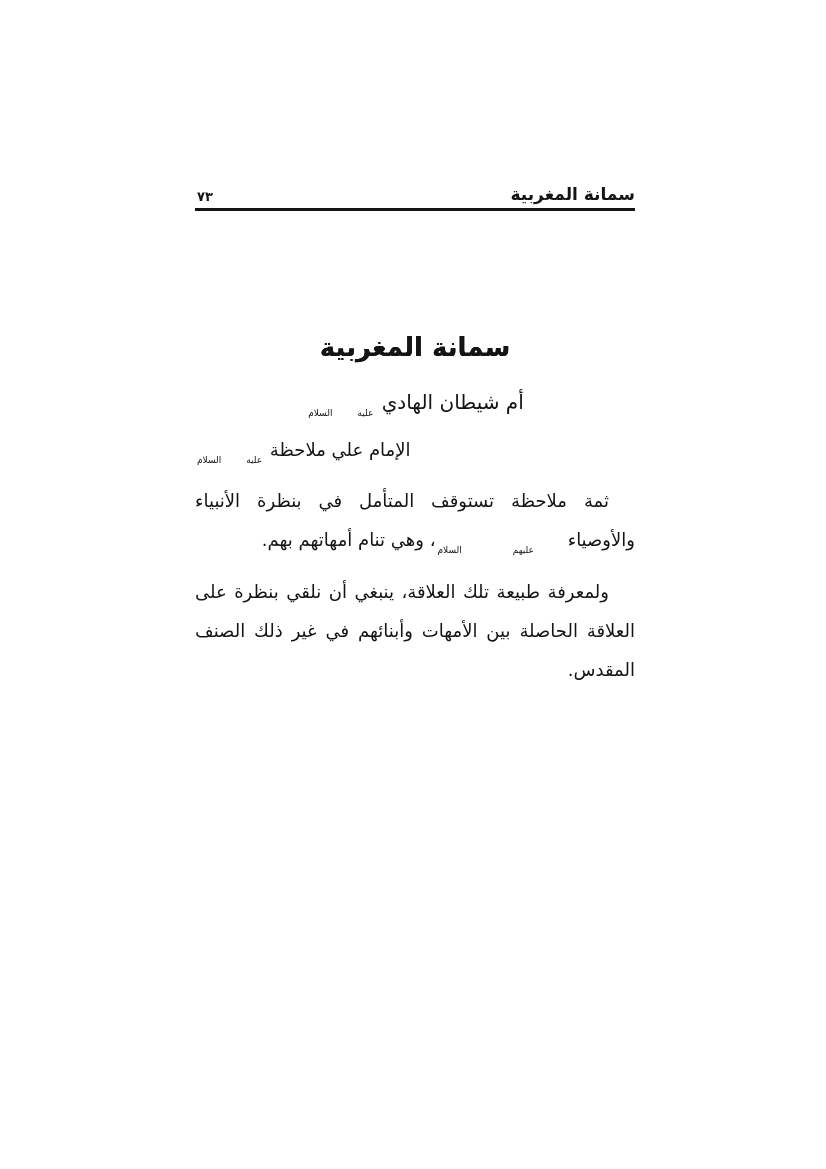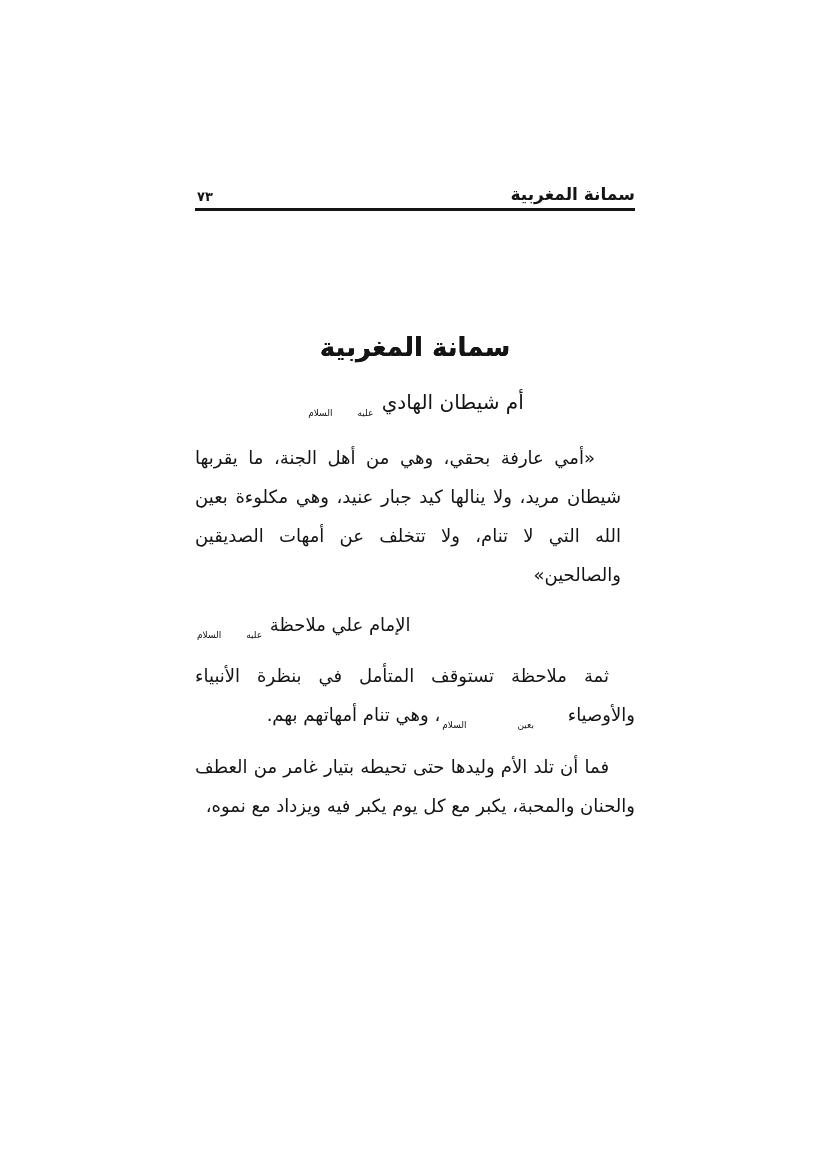--- a/index.html
+++ b/index.html
@@ -65,35 +65,34 @@
     <h1 class="chapter-title">سمانة المغربية</h1>
 
     <div class="subtitle">
       <span>أم شيطان الهادي</span>
       <span class="honorific">
         <span>عليه</span>
         <span>السلام</span>
       </span>
     </div>
 
-    <blockquote class="hadith-quote">«أمي عارفة بحقي، وهي من أهل الجنة، ما يقربها شيطان مريد، ولا ينالها كيد جبار عنيد، وهي مكلوءة بعين الله التي لا تنام، ولا تتخلف عن أمهات الصديقين والصالحين»</blockquote>
 
     <div class="quote-attribution">
       <span>الإمام علي ملاحظة</span>
       <span class="honorific">
         <span>عليه</span>
         <span>السلام</span>
       </span>
     </div>
 
     <p class="body-para">
       <span>ثمة ملاحظة تستوقف المتأمل في بنظرة الأنبياء والأوصياء</span>
       <span class="honorific">
-        <span>بعين</span>
+        <span>عليهم</span>
         <span>السلام</span>
       </span><span>، وهي تنام أمهاتهم بهم.</span>
     </p>
 
+    <p class="body-para">ولمعرفة طبيعة تلك العلاقة، ينبغي أن نلقي بنظرة على العلاقة الحاصلة بين الأمهات وأبنائهم في غير ذلك الصنف المقدس.</p>
 
-    <p class="body-para">فما أن تلد الأم وليدها حتى تحيطه بتيار غامر من العطف والحنان والمحبة، يكبر مع كل يوم يكبر فيه ويزداد مع نموه،</p>
 
   </div>
 </div>
 
 </body></html>

